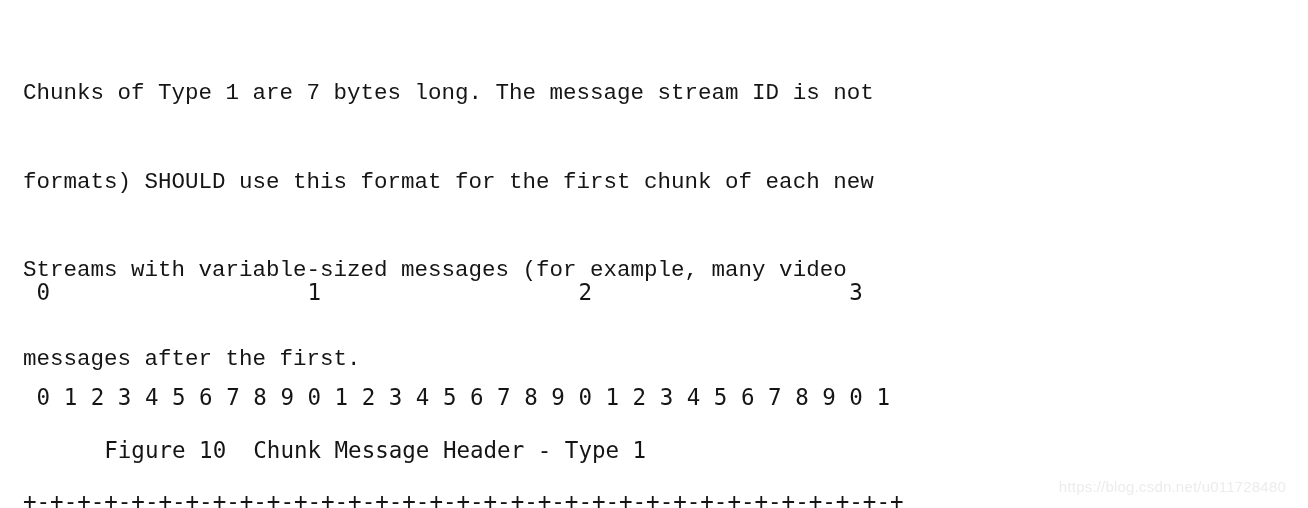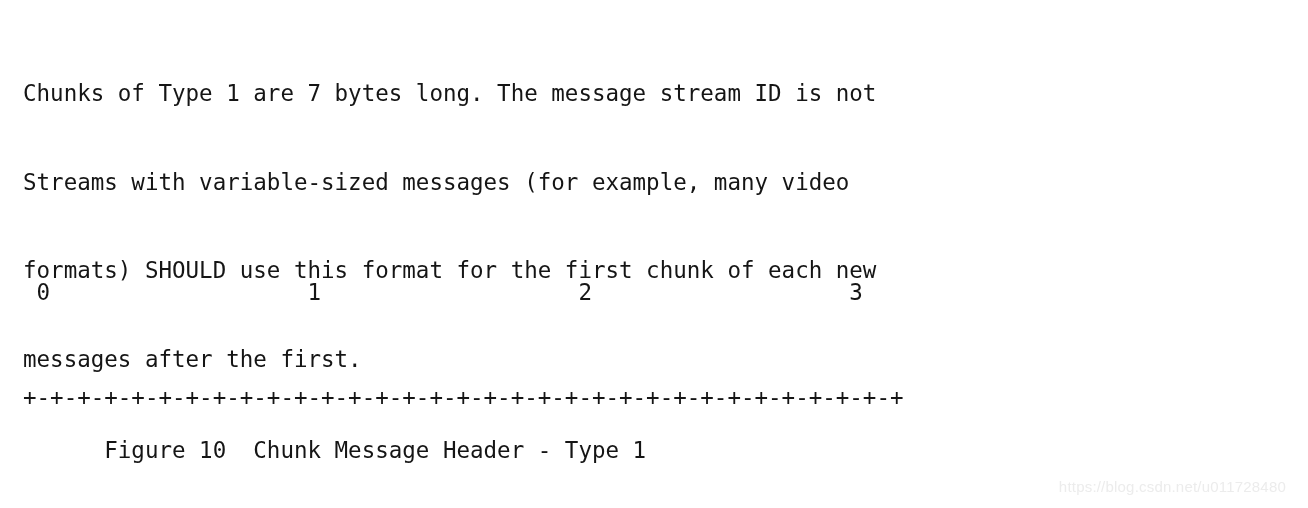--- a/index.html
+++ b/index.html
@@ -37,20 +37,21 @@
     color: #151515;
     font-weight: 400;
   }
 
   #prose {
     top: 20px;
   }
   #prose .line {
     display: block;
     height: 29.5px;
+    font-family: Liberation Mono, monospace;
   }
 
   #diagram {
     top: 203px;
   }
   #diagram .line {
     display: block;
     height: 29.5px;
     margin-top: 16px;
   }
@@ -73,27 +74,28 @@
     user-select: none;
   }
 </style>
 </head>
 <body>
 
 <div id="page">
 
   <div class="mono-block" id="prose">
     <span class="line">Chunks of Type 1 are 7 bytes long. The message stream ID is not</span>
+    <span class="line">formats) SHOULD use this format for the first chunk of each new</span>
     <span class="line">Streams with variable-sized messages (for example, many video</span>
-    <span class="line">formats) SHOULD use this format for the first chunk of each new</span>
     <span class="line">messages after the first.</span>
   </div>
 
   <div class="mono-block" id="diagram">
     <span class="line"> 0                   1                   2                   3</span>
+    <span class="line"> 0 1 2 3 4 5 6 7 8 9 0 1 2 3 4 5 6 7 8 9 0 1 2 3 4 5 6 7 8 9 0 1</span>
     <span class="line">+-+-+-+-+-+-+-+-+-+-+-+-+-+-+-+-+-+-+-+-+-+-+-+-+-+-+-+-+-+-+-+-+</span>
     
     
     
     
   </div>
 
   <div class="mono-block" id="caption">      Figure 10  Chunk Message Header - Type 1</div>
 
   <div id="watermark">https://blog.csdn.net/u011728480</div>

